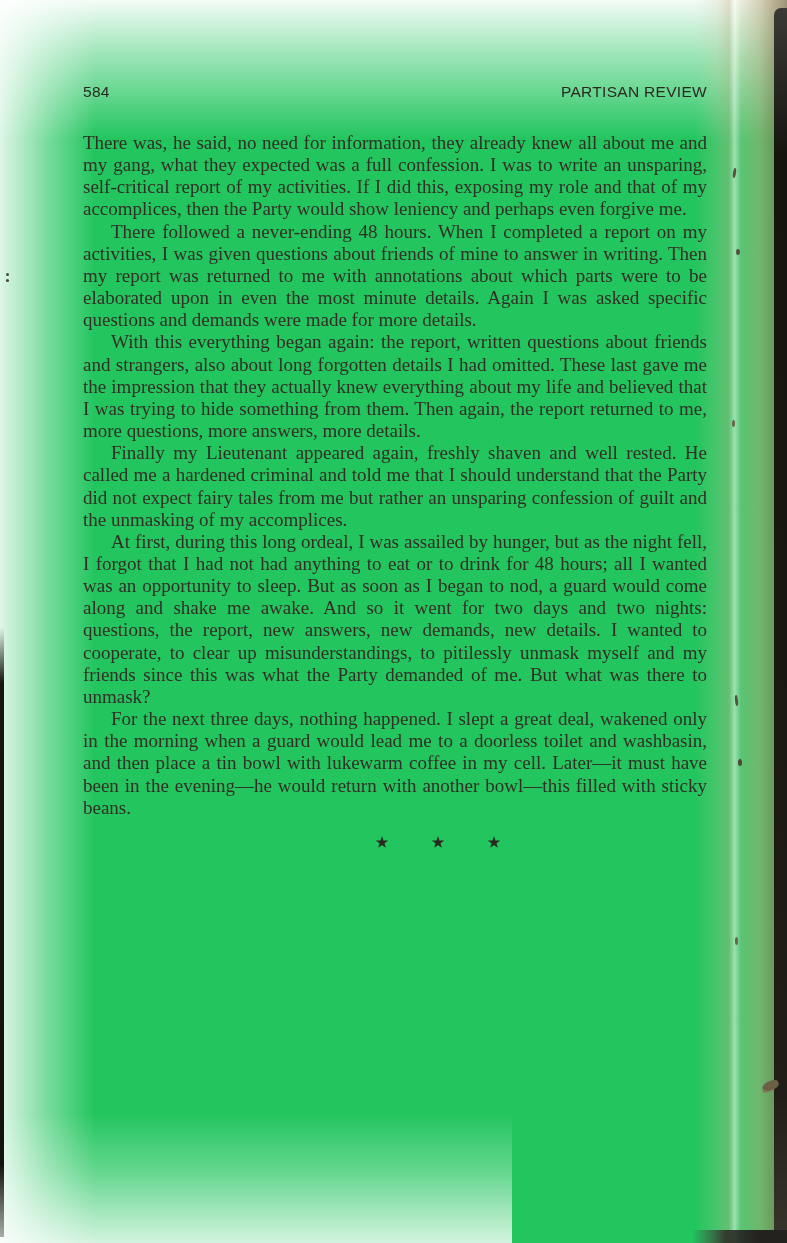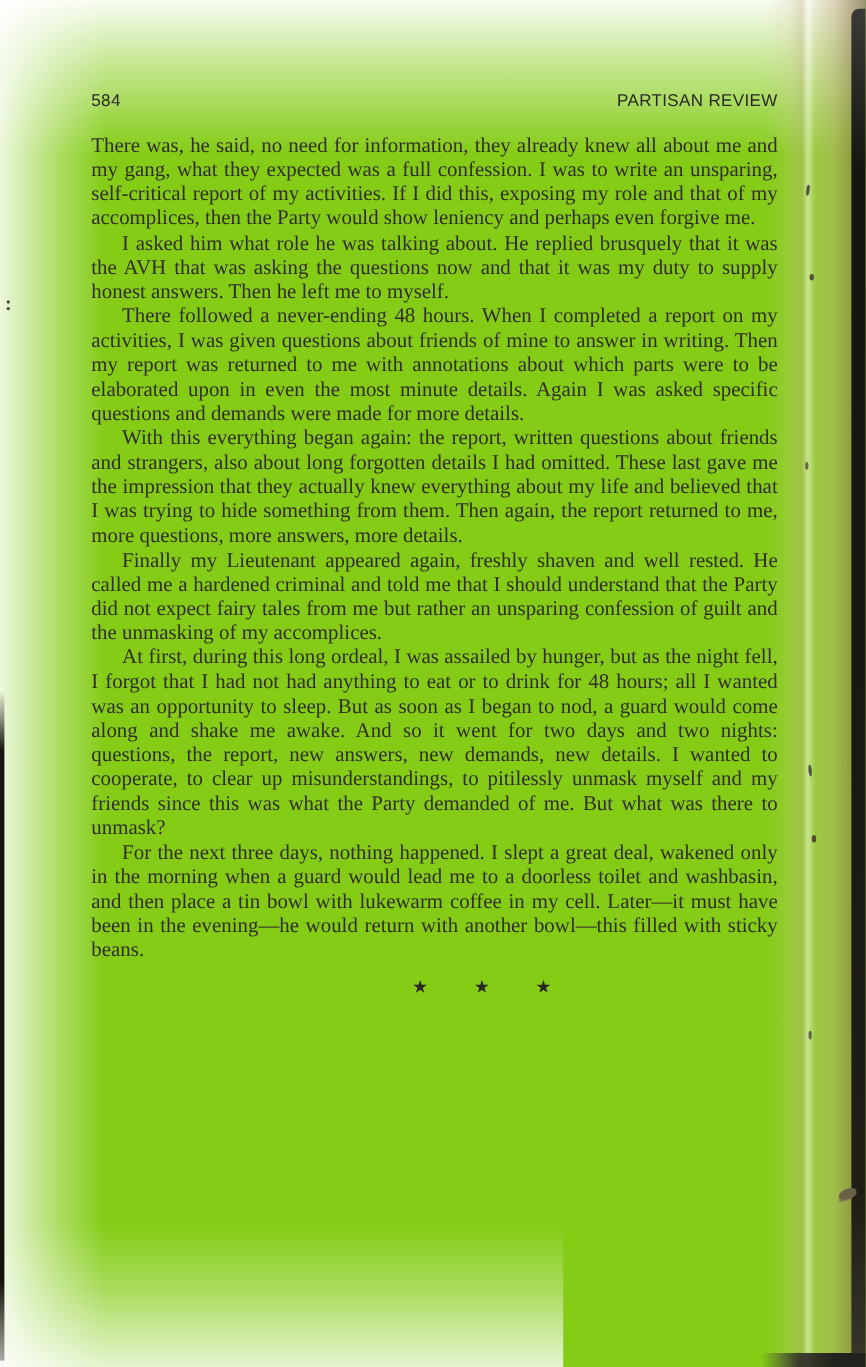--- a/index.html
+++ b/index.html
@@ -2,21 +2,21 @@
 <html><head>
 <meta charset="utf-8">
 <style>
   html, body { margin: 0; padding: 0; background: #202020; }
 
   .page {
     position: relative;
     width: 787px;
     height: 1243px;
     overflow: hidden;
-    background: #84cc16;
+    background: #22c55e;
     font-family: "Liberation Serif", serif;
   }
 
   
   .vignette { position: absolute; pointer-events: none; z-index: 1; }
   .vignette-top {
     top: 0; left: 0; right: 0; height: 140px;
     background: linear-gradient(180deg, rgba(255,255,255,0.95) 0%, rgba(255,255,255,0.55) 40%, rgba(255,255,255,0) 100%);
   }
   .vignette-left {
@@ -76,21 +76,21 @@
   
   .header-row {
     position: absolute; left: 83px; width: 624px; top: 83px;
     display: flex; justify-content: space-between; align-items: baseline;
     z-index: 5;
     font-family: "Liberation Sans", sans-serif;
     font-size: 15.5px; color: #2b2822; letter-spacing: 0.3px;
   }
 
   .page-body {
-    position: absolute; left: 83px; width: 624px; top: 122px;
+    position: absolute; left: 83px; width: 624px; top: 132px;
     z-index: 5;
     font-size: 19px; line-height: 22.15px;
     color: #322e26;
     text-align: justify;
   }
   .page-body p { margin: 0; text-indent: 28px; }
   .page-body p.no-indent { text-indent: 0; }
 
   .section-break {
     margin-top: 13px;
@@ -125,21 +125,20 @@
   <div class="artifact a7"></div>
   <div class="artifact a8"></div>
 
   <div class="header-row">
     <span>584</span>
     <span>PARTISAN REVIEW</span>
   </div>
 
   <div class="page-body">
     <p class="no-indent">There was, he said, no need for information, they already knew all about me and my gang, what they expected was a full confession. I was to write an unsparing, self-critical report of my activities. If I did this, exposing my role and that of my accomplices, then the Party would show leniency and perhaps even forgive me.</p>
-    <p>I asked him what role he was talking about. He replied brusquely that it was the AVH that was asking the questions now and that it was my duty to supply honest answers. Then he left me to myself.</p>
     <p>There followed a never-ending 48 hours. When I completed a report on my activities, I was given questions about friends of mine to answer in writing. Then my report was returned to me with annotations about which parts were to be elaborated upon in even the most minute details. Again I was asked specific questions and demands were made for more details.</p>
     <p>With this everything began again: the report, written questions about friends and strangers, also about long forgotten details I had omitted. These last gave me the impression that they actually knew everything about my life and believed that I was trying to hide something from them. Then again, the report returned to me, more questions, more answers, more details.</p>
     <p>Finally my Lieutenant appeared again, freshly shaven and well rested. He called me a hardened criminal and told me that I should understand that the Party did not expect fairy tales from me but rather an unsparing confession of guilt and the unmasking of my accomplices.</p>
     <p>At first, during this long ordeal, I was assailed by hunger, but as the night fell, I forgot that I had not had anything to eat or to drink for 48 hours; all I wanted was an opportunity to sleep. But as soon as I began to nod, a guard would come along and shake me awake. And so it went for two days and two nights: questions, the report, new answers, new demands, new details. I wanted to cooperate, to clear up misunderstandings, to pitilessly unmask myself and my friends since this was what the Party demanded of me. But what was there to unmask?</p>
     <p>For the next three days, nothing happened. I slept a great deal, wakened only in the morning when a guard would lead me to a doorless toilet and washbasin, and then place a tin bowl with lukewarm coffee in my cell. Later—it must have been in the evening—he would return with another bowl—this filled with sticky beans.</p>
     <div class="section-break">★ ★ ★</div>
   </div>
 
 </div>
 

